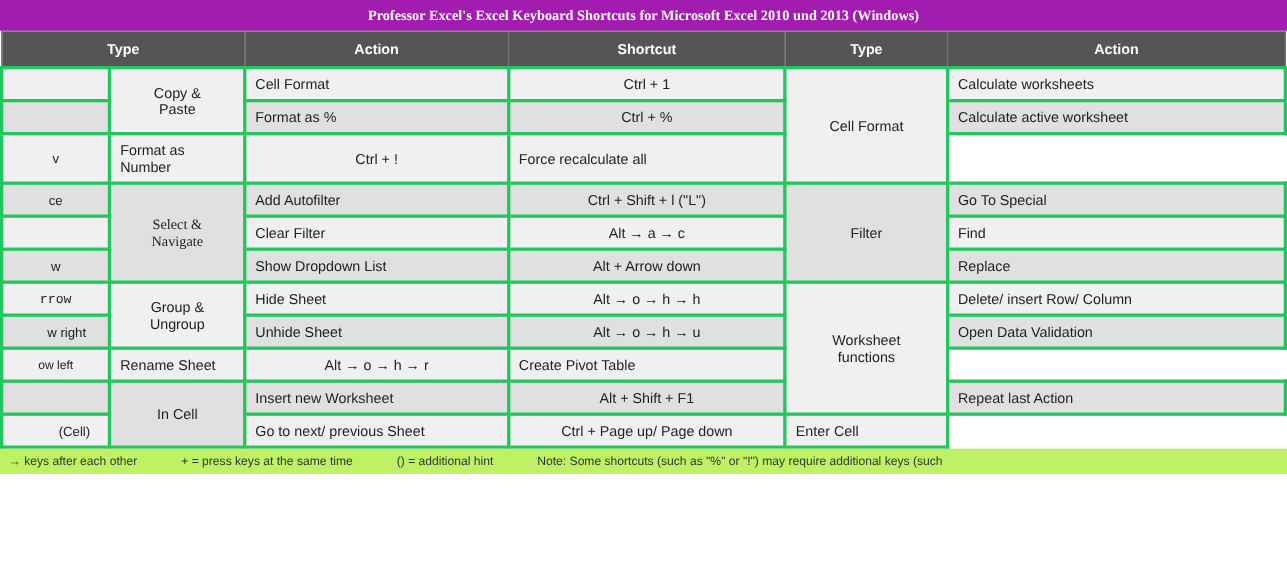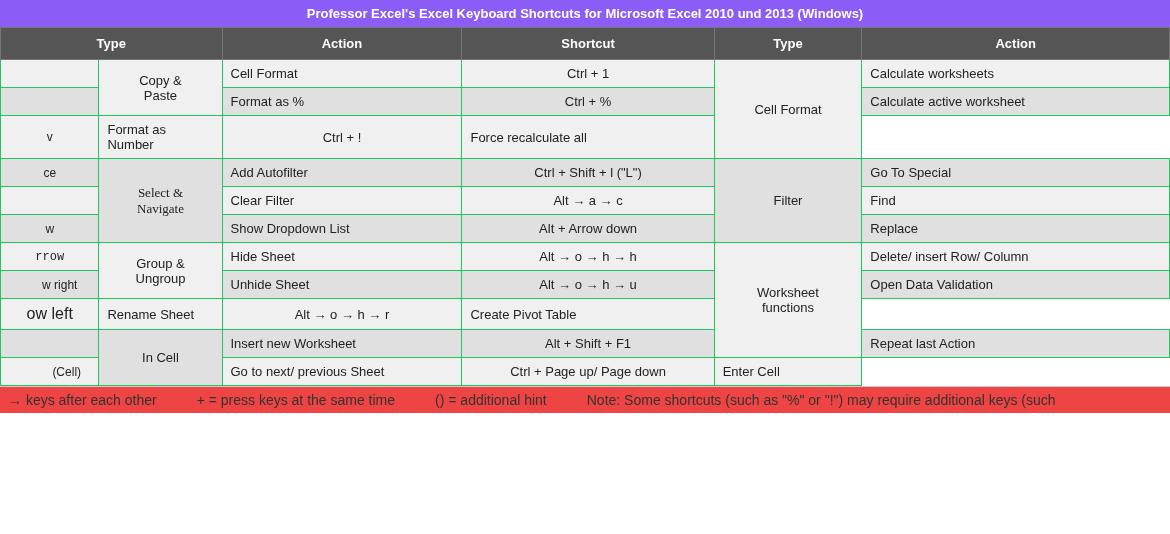--- a/index.html
+++ b/index.html
@@ -4,46 +4,47 @@
   <style>
     * { margin: 0; padding: 0; box-sizing: border-box; }
     body {
       font-family: Arial, sans-serif;
       font-size: 13px;
       background: #fff;
       width: 1170px;
     }
 
     .title-bar {
-      background: #8b5cf6;
+      background: #a21caf;
       color: #fff;
       text-align: center;
       padding: 6px 0;
       font-weight: bold;
       font-size: 13px;
+      font-family: Liberation Serif, serif;
     }
 
     table {
       width: 100%;
       border-collapse: collapse;
       table-layout: fixed;
     }
 
     thead tr th {
       background: #555;
       color: #fff;
       font-weight: bold;
       text-align: center;
       padding: 8px 20px;
       border: 1px solid #777;
     }
 
     tbody tr td {
       padding: 6px 8px;
-      border: 1px solid #22c55e;
+      border: 3px solid #22c55e;
       vertical-align: middle;
     }
 
     tbody tr:nth-child(odd) td {
       background: #f0f0f0;
     }
     tbody tr:nth-child(even) td {
       background: #e0e0e0;
     }
 
@@ -56,24 +57,24 @@
     .action-col {
       color: #222;
     }
 
     .shortcut-col {
       text-align: center;
       color: #222;
     }
 
     .footer-bar {
-      background: #ef4444;
+      background: #bef264;
       border-top: 1px solid #ccc;
       padding: 5px 8px;
-      font-size: 14px;
+      font-size: 11px;
       color: #333;
       display: flex;
       gap: 40px;
     }
 
     .col-left-1 { width: 80px; }
     .col-left-2 { width: 100px; }
     .col-action-1 { width: 195px; }
     .col-shortcut { width: 205px; }
     .col-type-2 { width: 120px; }
@@ -167,21 +168,21 @@
 functions</td>
         <td class="action-col">Delete/ insert Row/ Column</td>
       </tr>
       <tr>
         <td class="type-col" style="font-size: 12px; padding-left: 28px;">w right</td>
         <td class="action-col">Unhide Sheet</td>
         <td class="shortcut-col">Alt → o → h → u</td>
         <td class="action-col">Open Data Validation</td>
       </tr>
       <tr>
-        <td class="type-col" style="font-size: 16px;">ow left</td>
+        <td class="type-col" style="font-size: 11px;">ow left</td>
         <td class="action-col">Rename Sheet</td>
         <td class="shortcut-col">Alt → o → h → r</td>
         <td class="action-col">Create Pivot Table</td>
       </tr>
       <tr>
         <td class="type-col" style="font-size: 12px;"></td>
         <td class="type-col" rowspan="2" style="white-space: pre-line;">In Cell</td>
         <td class="action-col">Insert new Worksheet</td>
         <td class="shortcut-col">Alt + Shift + F1</td>
         <td class="action-col">Repeat last Action</td>

